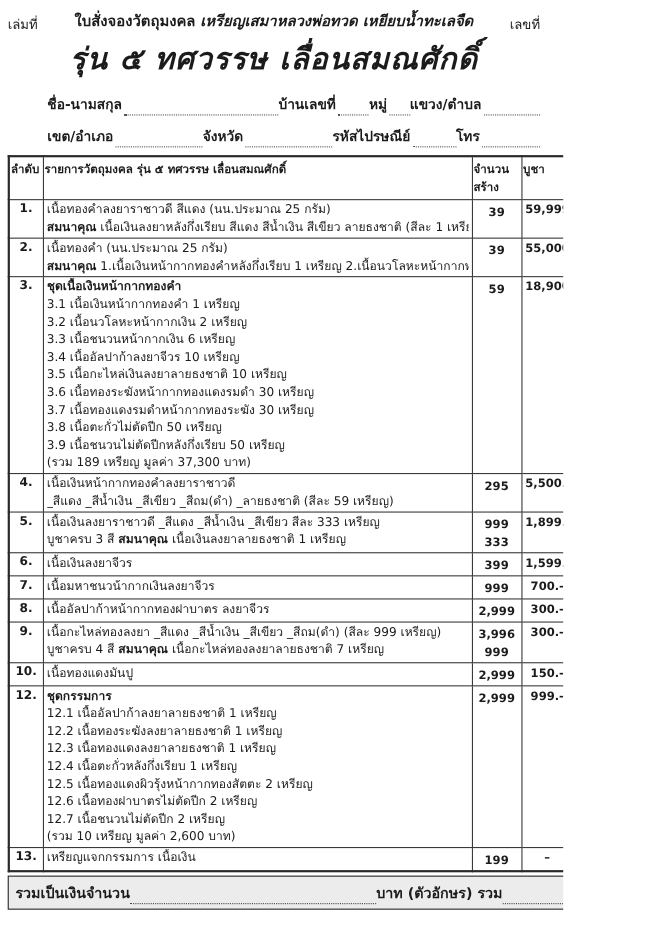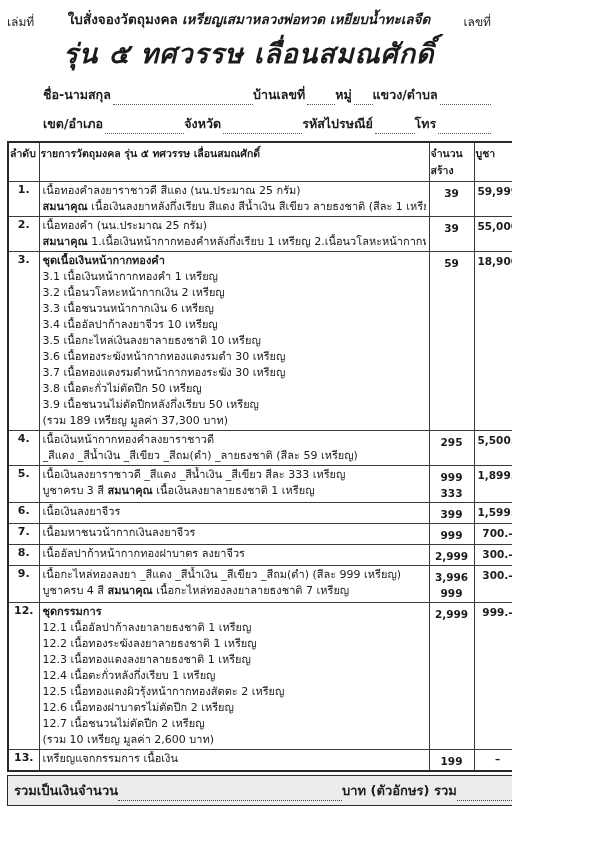--- a/index.html
+++ b/index.html
@@ -222,20 +222,32 @@
           </td>
           <td class="cell-qty">
             <div>3,996</div>
             <div>999</div>
           </td>
           <td class="cell-price">300.-</td>
           <td class="cell-order"></td>
           <td class="cell-amount"></td>
         </tr>
         <tr>
+          <td class="cell-no">10.</td>
+          <td class="cell-desc">
+            <div class="line"><span>เนื้อทองแดงมันปู</span></div>
+          </td>
+          <td class="cell-qty">
+            <div>2,999</div>
+          </td>
+          <td class="cell-price">150.-</td>
+          <td class="cell-order"></td>
+          <td class="cell-amount"></td>
+        </tr>
+        <tr>
           <td class="cell-no">12.</td>
           <td class="cell-desc">
             <div class="line"><span class="b">ชุดกรรมการ</span></div>
             <div class="line"><span>12.1 เนื้ออัลปาก้าลงยาลายธงชาติ 1 เหรียญ</span></div>
             <div class="line"><span>12.2 เนื้อทองระฆังลงยาลายธงชาติ 1 เหรียญ</span></div>
             <div class="line"><span>12.3 เนื้อทองแดงลงยาลายธงชาติ 1 เหรียญ</span></div>
             <div class="line"><span>12.4 เนื้อตะกั่วหลังกึ่งเรียบ 1 เหรียญ</span></div>
             <div class="line"><span>12.5 เนื้อทองแดงผิวรุ้งหน้ากากทองสัตตะ 2 เหรียญ</span></div>
             <div class="line"><span>12.6 เนื้อทองฝาบาตรไม่ตัดปีก 2 เหรียญ</span></div>
             <div class="line"><span>12.7 เนื้อชนวนไม่ตัดปีก 2 เหรียญ</span></div>

